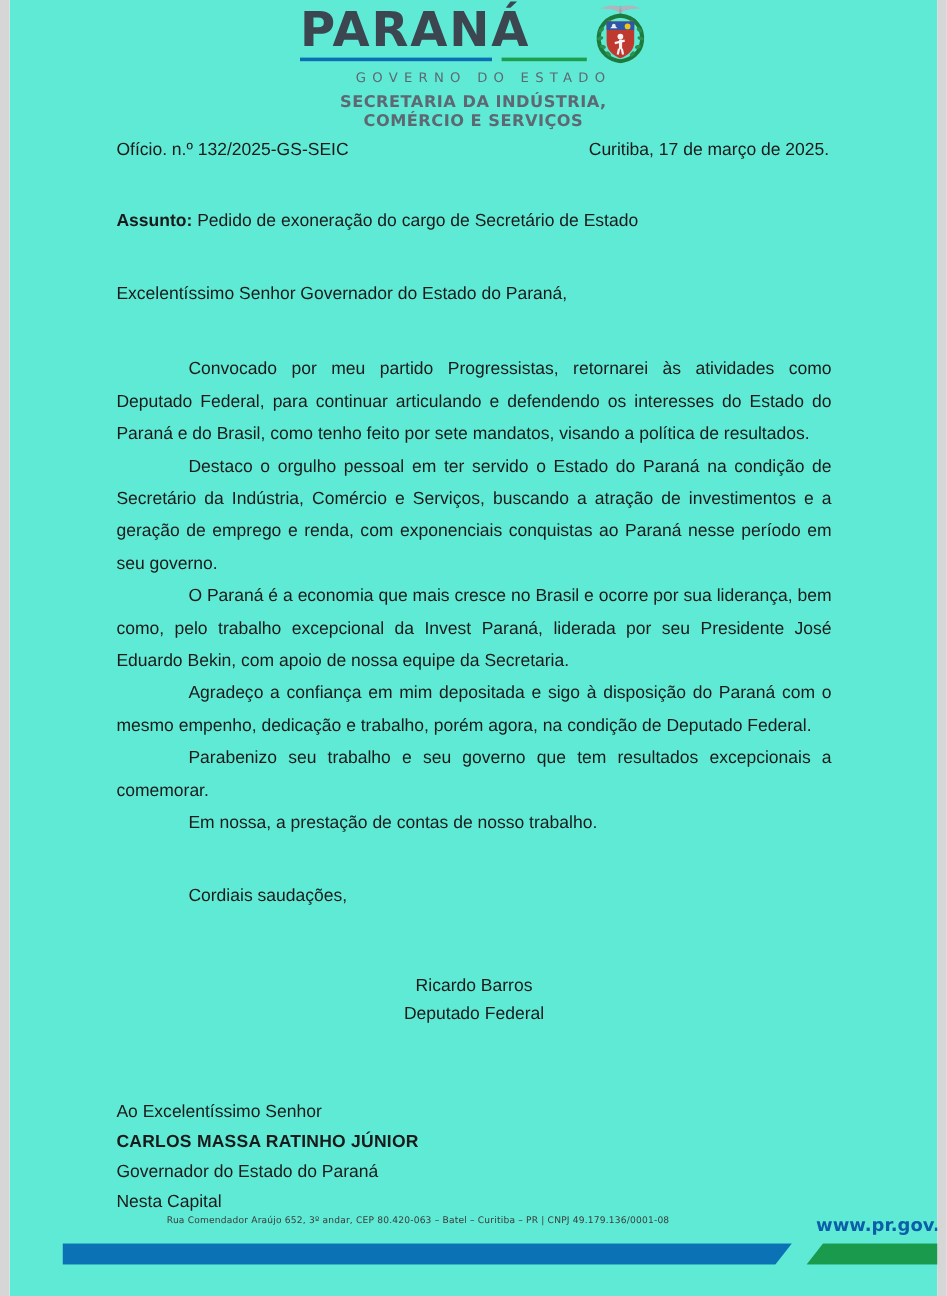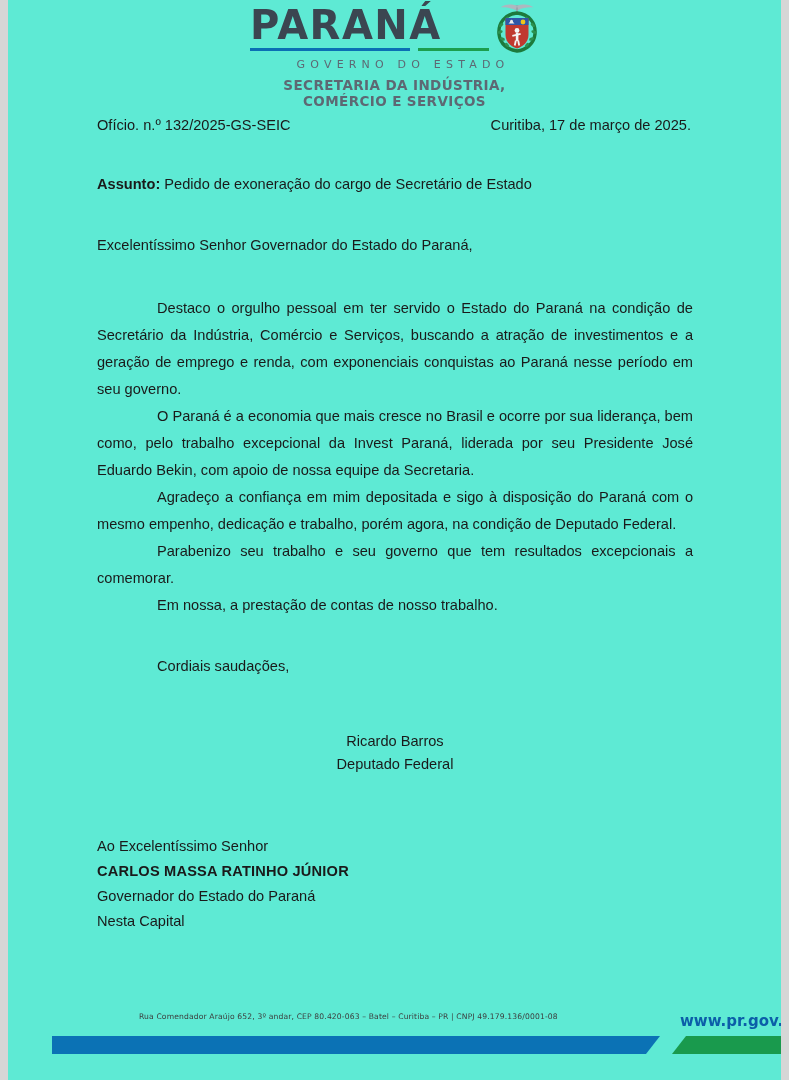--- a/index.html
+++ b/index.html
@@ -281,20 +281,21 @@
         <span class="meta-left">Ofício. n.º 132/2025-GS-SEIC</span>
         <span class="meta-right">Curitiba, 17 de março de 2025.</span>
       </div>
 
       <div class="assunto">
         <b>Assunto:</b><span> Pedido de exoneração do cargo de Secretário de Estado</span>
       </div>
 
       <div class="saudacao">Excelentíssimo Senhor Governador do Estado do Paraná,</div>
 
+      <p class="para">Convocado por meu partido Progressistas, retornarei às atividades como Deputado Federal, para continuar articulando e defendendo os interesses do Estado do Paraná e do Brasil, como tenho feito por sete mandatos, visando a política de resultados.</p>
       <p class="para">Destaco o orgulho pessoal em ter servido o Estado do Paraná na condição de Secretário da Indústria, Comércio e Serviços, buscando a atração de investimentos e a geração de emprego e renda, com exponenciais conquistas ao Paraná nesse período em seu governo.</p>
       <p class="para">O Paraná é a economia que mais cresce no Brasil e ocorre por sua liderança, bem como, pelo trabalho excepcional da Invest Paraná, liderada por seu Presidente José Eduardo Bekin, com apoio de nossa equipe da Secretaria.</p>
       <p class="para">Agradeço a confiança em mim depositada e sigo à disposição do Paraná com o mesmo empenho, dedicação e trabalho, porém agora, na condição de Deputado Federal.</p>
       <p class="para">Parabenizo seu trabalho e seu governo que tem resultados excepcionais a comemorar.</p>
       <p class="para">Em nossa, a prestação de contas de nosso trabalho.</p>
 
       <div class="spacer-md"></div>
 
       <div class="cordiais">Cordiais saudações,</div>
 

